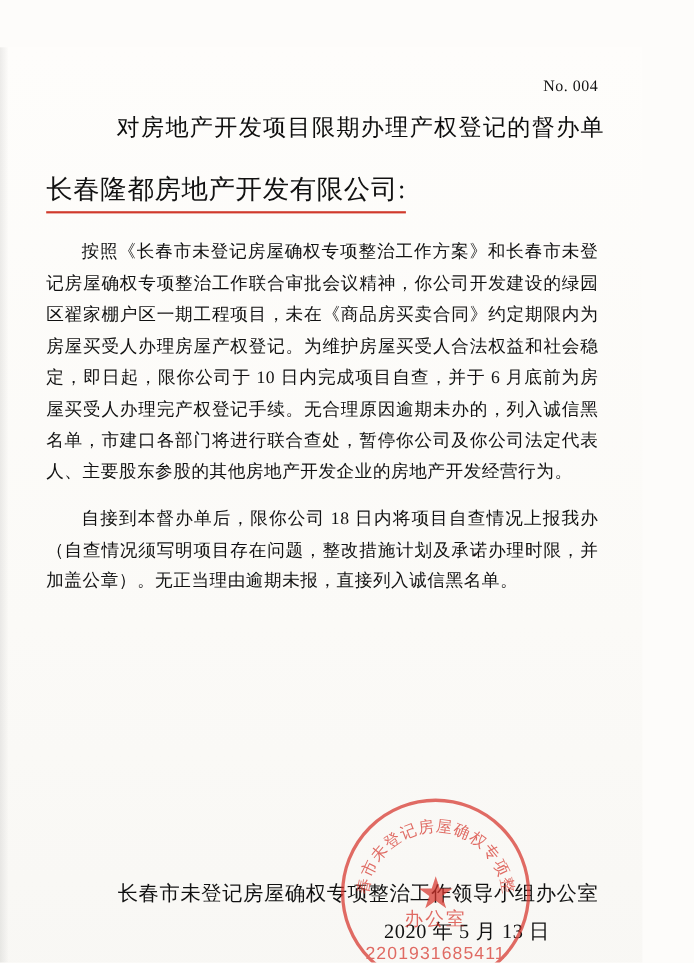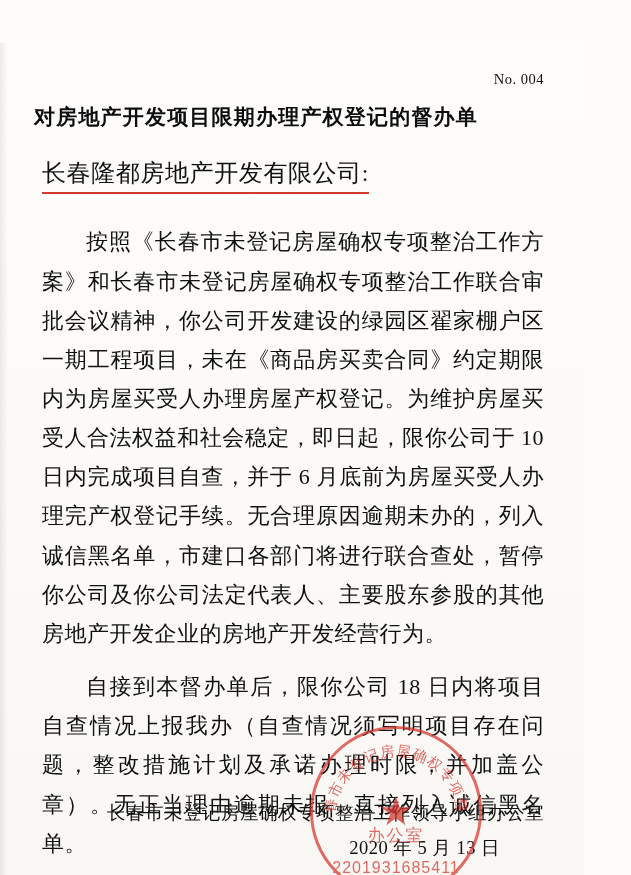--- a/index.html
+++ b/index.html
@@ -27,23 +27,23 @@
   .doc-number {
     text-align: right;
     font-size: 14.5px;
     letter-spacing: 0.5px;
     color: #111;
     font-family: "Liberation Serif", serif;
     padding-right: 6px;
     margin-bottom: 14px;
   }
   .doc-title {
-    text-align: left;
+    text-align: right;
     font-size: 21px;
-    font-weight: bold;
+    font-weight: normal;
     letter-spacing: 1.2px;
     color: #0d0d0d;
     font-family: "DejaVu Serif", "Liberation Serif", serif;
     margin: 10px 0 24px 0;
     line-height: 1.4;
   }
   .recipient-wrap {
     margin: 0 0 6px 8px;
     display: inline-block;
     position: relative;
@@ -54,21 +54,21 @@
     color: #111;
     line-height: 1.5;
   }
   .recipient-underline {
     height: 2px;
     background: #d03a2c;
     width: 100%;
     margin-top: 1px;
   }
   .body-text {
-    font-size: 22px;
+    font-size: 16px;
     line-height: 1.78;
     letter-spacing: 0.5px;
     color: #111;
     text-align: justify;
     text-justify: inter-ideograph;
     margin: 0 6px 0 8px;
   }
   .para {
     text-indent: 2em;
     margin-bottom: 2px;

